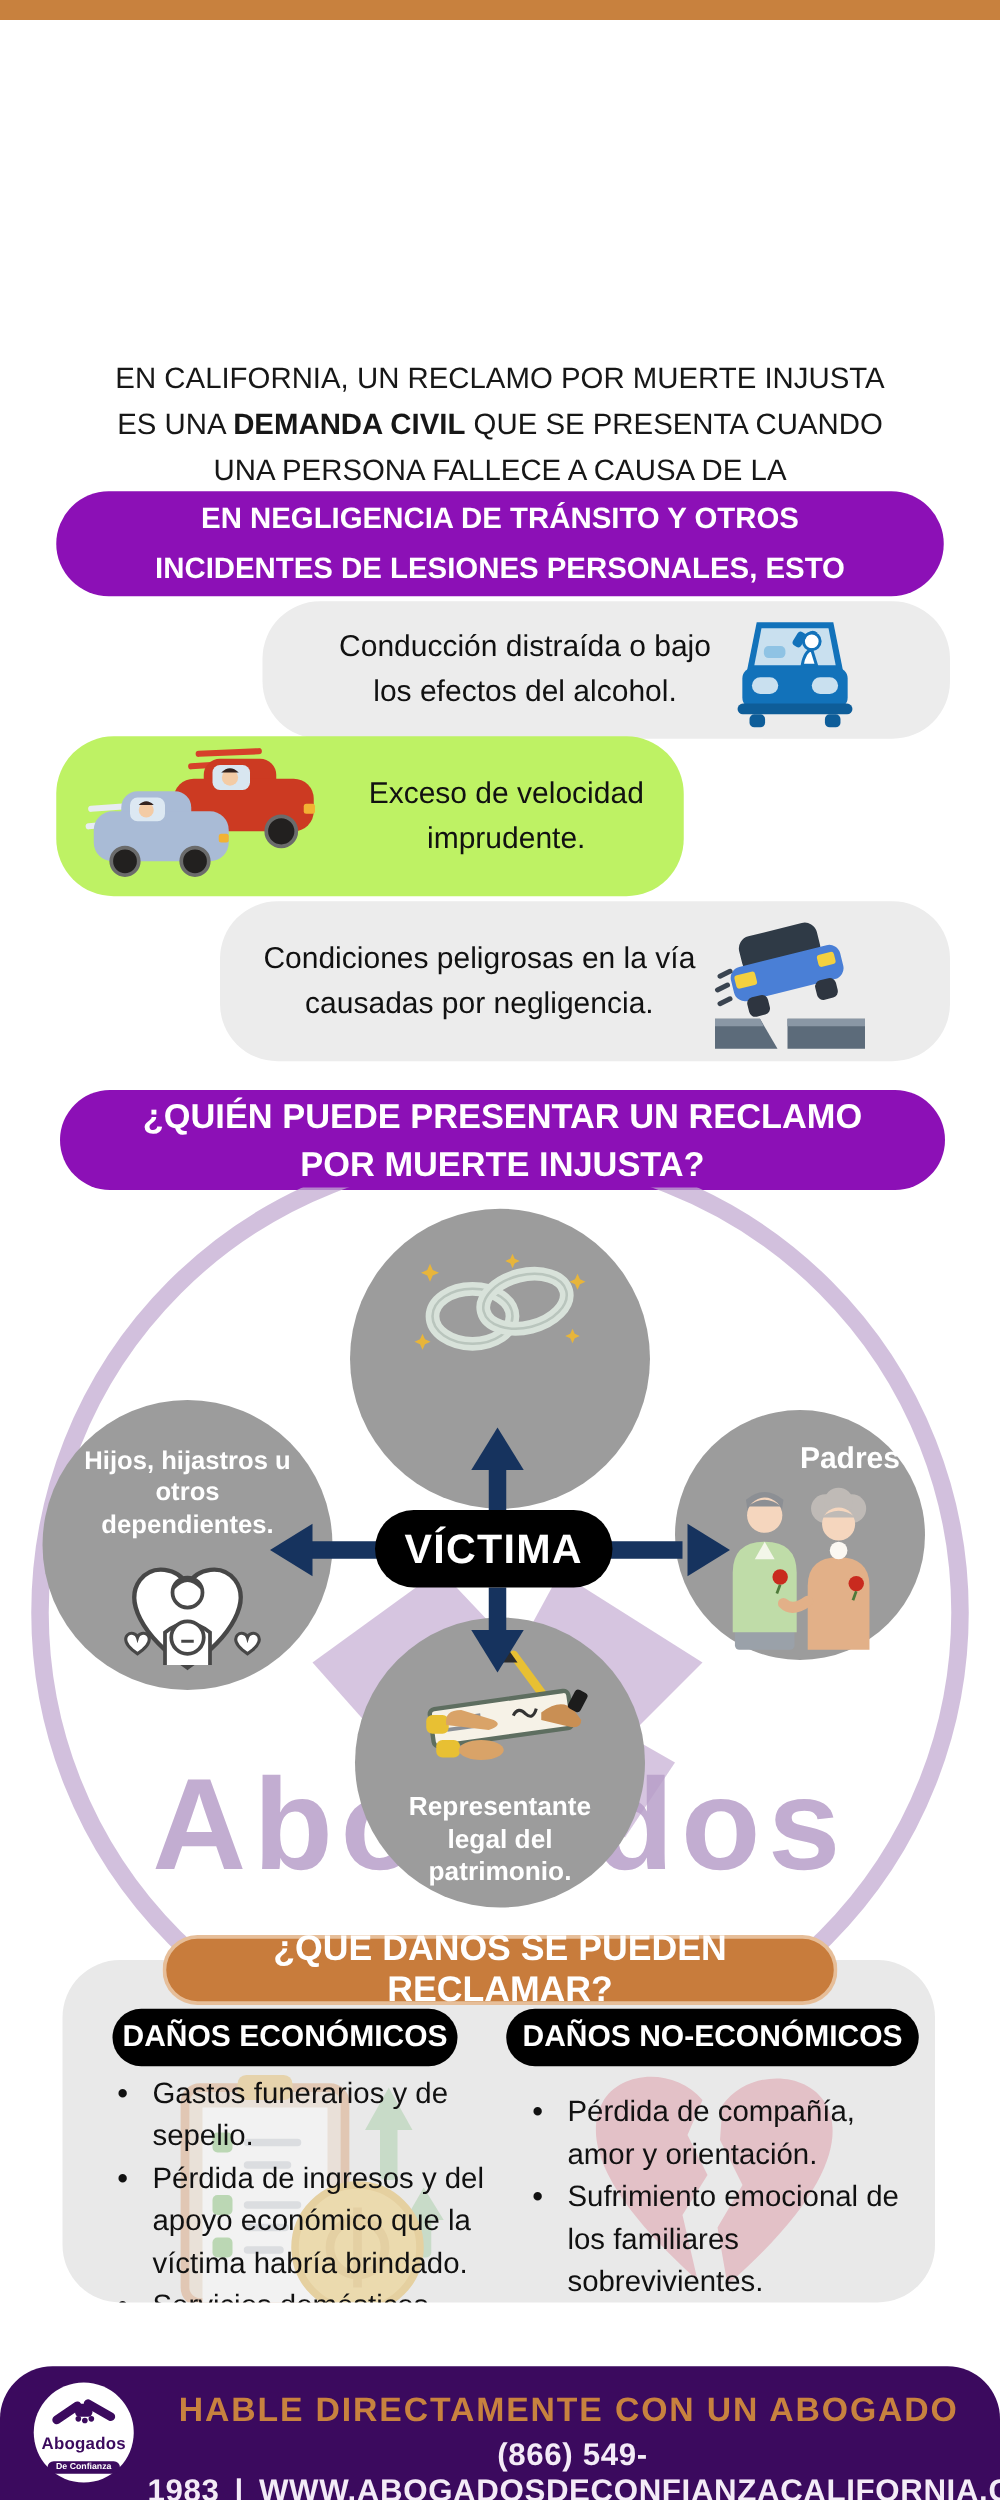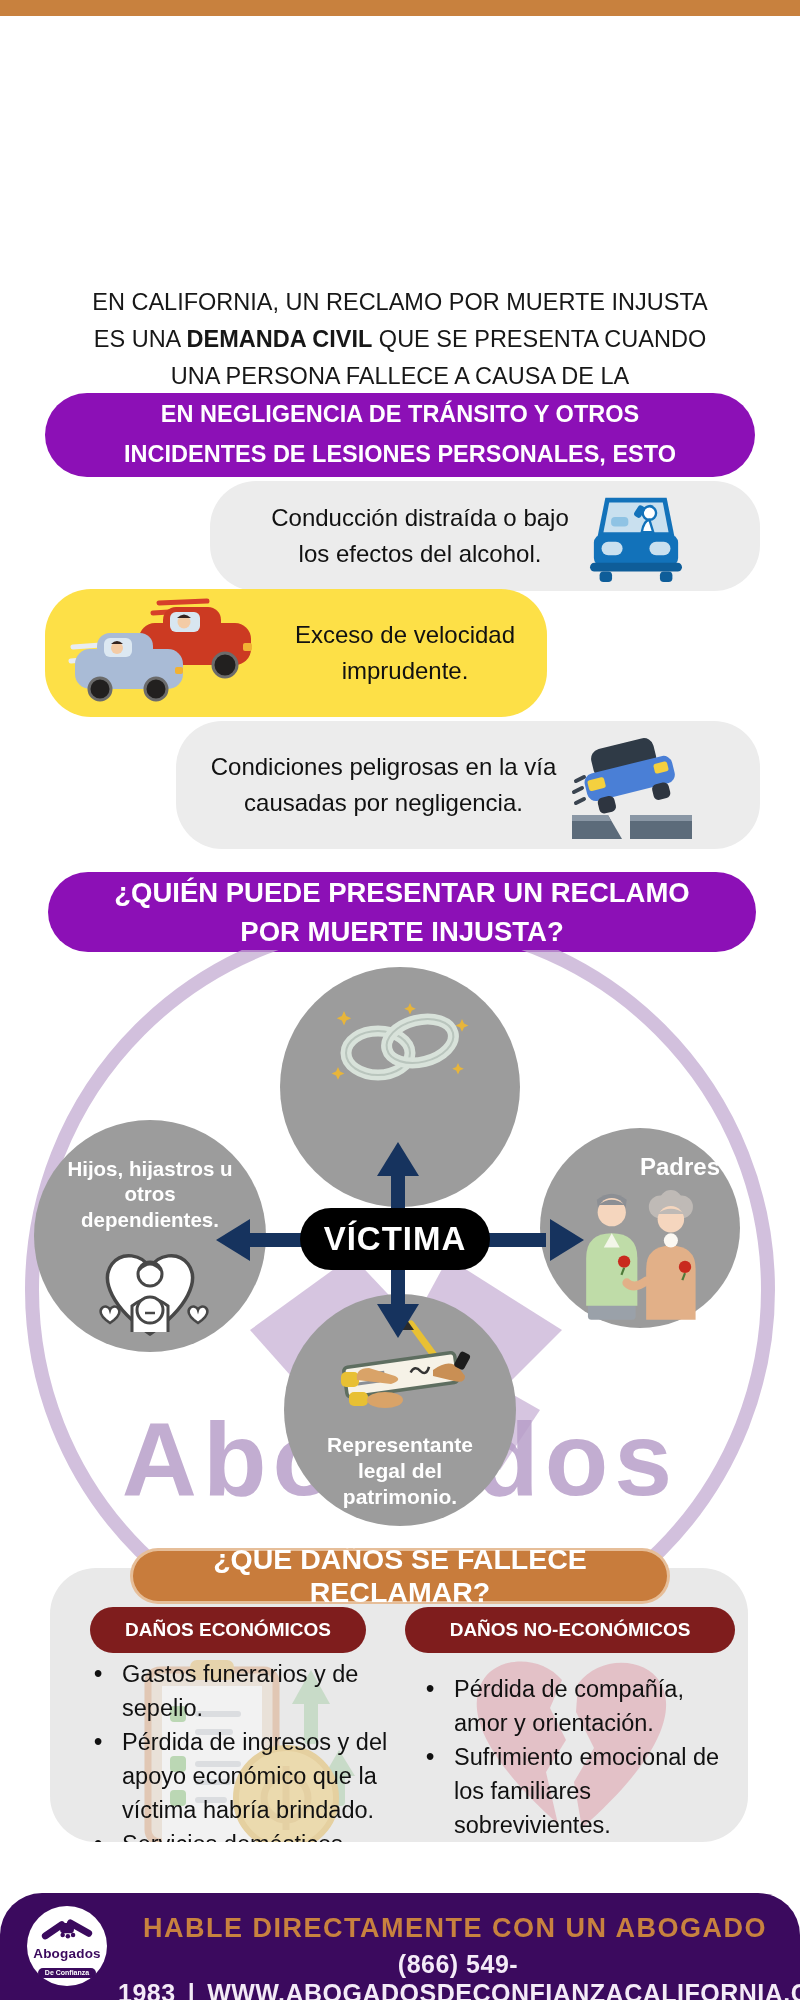--- a/index.html
+++ b/index.html
@@ -30,21 +30,21 @@
       font-size:27.5px;font-weight:800;line-height:1.42;padding:0 65px;
       display:flex;align-items:center;justify-content:center;}
   .b2 .inner{max-width:580px;}
   .b3{left:130px;top:1548px;width:540px;height:56px;border-radius:28px;background:#C87C3C;
       border:3px solid rgba(255,244,230,.55);font-size:28.5px;font-weight:800;
       display:flex;align-items:center;justify-content:center;z-index:3;}
 
   
   .bubble{position:absolute;border-radius:46px;}
   .bubble-light{background:#ECECEC;}
-  .bubble-dark{background:#fde047;}
+  .bubble-dark{background:#bef264;}
   .bub1{left:210px;top:481px;width:550px;height:110px;}
   .bub2{left:45px;top:589px;width:502px;height:128px;}
   .bub3{left:176px;top:721px;width:584px;height:128px;}
   .bubble-text{position:absolute;top:0;height:100%;display:flex;align-items:center;justify-content:center;
                text-align:center;font-size:24px;font-weight:500;color:#111;line-height:1.5;}
   .bub1 .bubble-text{left:45px;width:330px;}
   .bub2 .bubble-text{left:235px;width:250px;}
   .bub3 .bubble-text{left:30px;width:355px;}
   .bub-icon{position:absolute;}
 
@@ -62,22 +62,22 @@
   .node-right .node-label{font-size:24px;width:160px;text-align:right;}
   .node-bottom{left:284px;top:344px;width:232px;height:232px;padding-top:24px;}
   .node-bottom .node-label{font-size:21px;width:170px;margin-top:18px;}
   .victima{position:absolute;left:300px;top:258px;width:190px;height:62px;background:#000000;
            border-radius:31px;z-index:5;display:flex;align-items:center;justify-content:center;
            color:#fff;font-size:33px;font-weight:800;letter-spacing:1px;}
 
   
   .panel{position:absolute;left:50px;top:1568px;width:698px;height:274px;background:#E9E9E9;
          border-radius:46px;z-index:1;overflow:hidden;}
-  .pill{position:absolute;height:46px;background:#7f1d1d;border-radius:23px;color:#fff;
-        font-size:19px;font-weight:800;display:flex;align-items:center;justify-content:center;z-index:2;}
+  .pill{position:absolute;height:46px;background:#000000;border-radius:23px;color:#fff;
+        font-size:24px;font-weight:800;display:flex;align-items:center;justify-content:center;z-index:2;}
   .pill-left{left:40px;top:39px;width:276px;}
   .pill-right{left:355px;top:39px;width:330px;}
   .list{position:absolute;margin:0;padding:0;list-style:none;font-size:23.5px;font-weight:500;
         color:#111;line-height:1.45;z-index:2;}
   .list li{position:relative;padding-left:36px;}
   .list li::before{content:"•";position:absolute;left:8px;font-weight:700;}
   .list-left{left:36px;top:89px;width:330px;}
   .list-right{left:368px;top:104px;width:315px;}
   .panel-wm{position:absolute;z-index:1;}
 
@@ -281,21 +281,21 @@
         <rect x="246" y="283" width="58" height="14"></rect>
           <polygon points="216,290 250,269 250,311"></polygon>
         <rect x="488" y="283" width="58" height="14"></rect>
           <polygon points="584,290 550,269 550,311"></polygon>
       </g>
     </svg>
 
     <div class="victima">VÍCTIMA</div>
   </section>
 
-  <div class="banner b3">¿QUÉ DAÑOS SE FALLECE RECLAMAR?</div>
+  <div class="banner b3">¿QUÉ DAÑOS SE PUEDEN RECLAMAR?</div>
 
   <div class="panel">
     <svg class="panel-wm" style="left:58px;top:92px;opacity:.42;" width="270" height="182" viewBox="0 0 270 182">
       <rect x="40" y="10" width="128" height="172" rx="12" fill="#EAD6C2" stroke="#D79A6B" stroke-width="7"></rect>
       <rect x="82" y="0" width="44" height="20" rx="7" fill="#E2B65A"></rect>
       <rect x="54" y="26" width="100" height="156" fill="#FFFFFF"></rect>
       <g fill="#7CBF6B">
         <rect x="62" y="46" width="16" height="16" rx="4"></rect>
           <rect x="62" y="96" width="16" height="16" rx="4"></rect>
         <rect x="62" y="130" width="16" height="16" rx="4"></rect>

